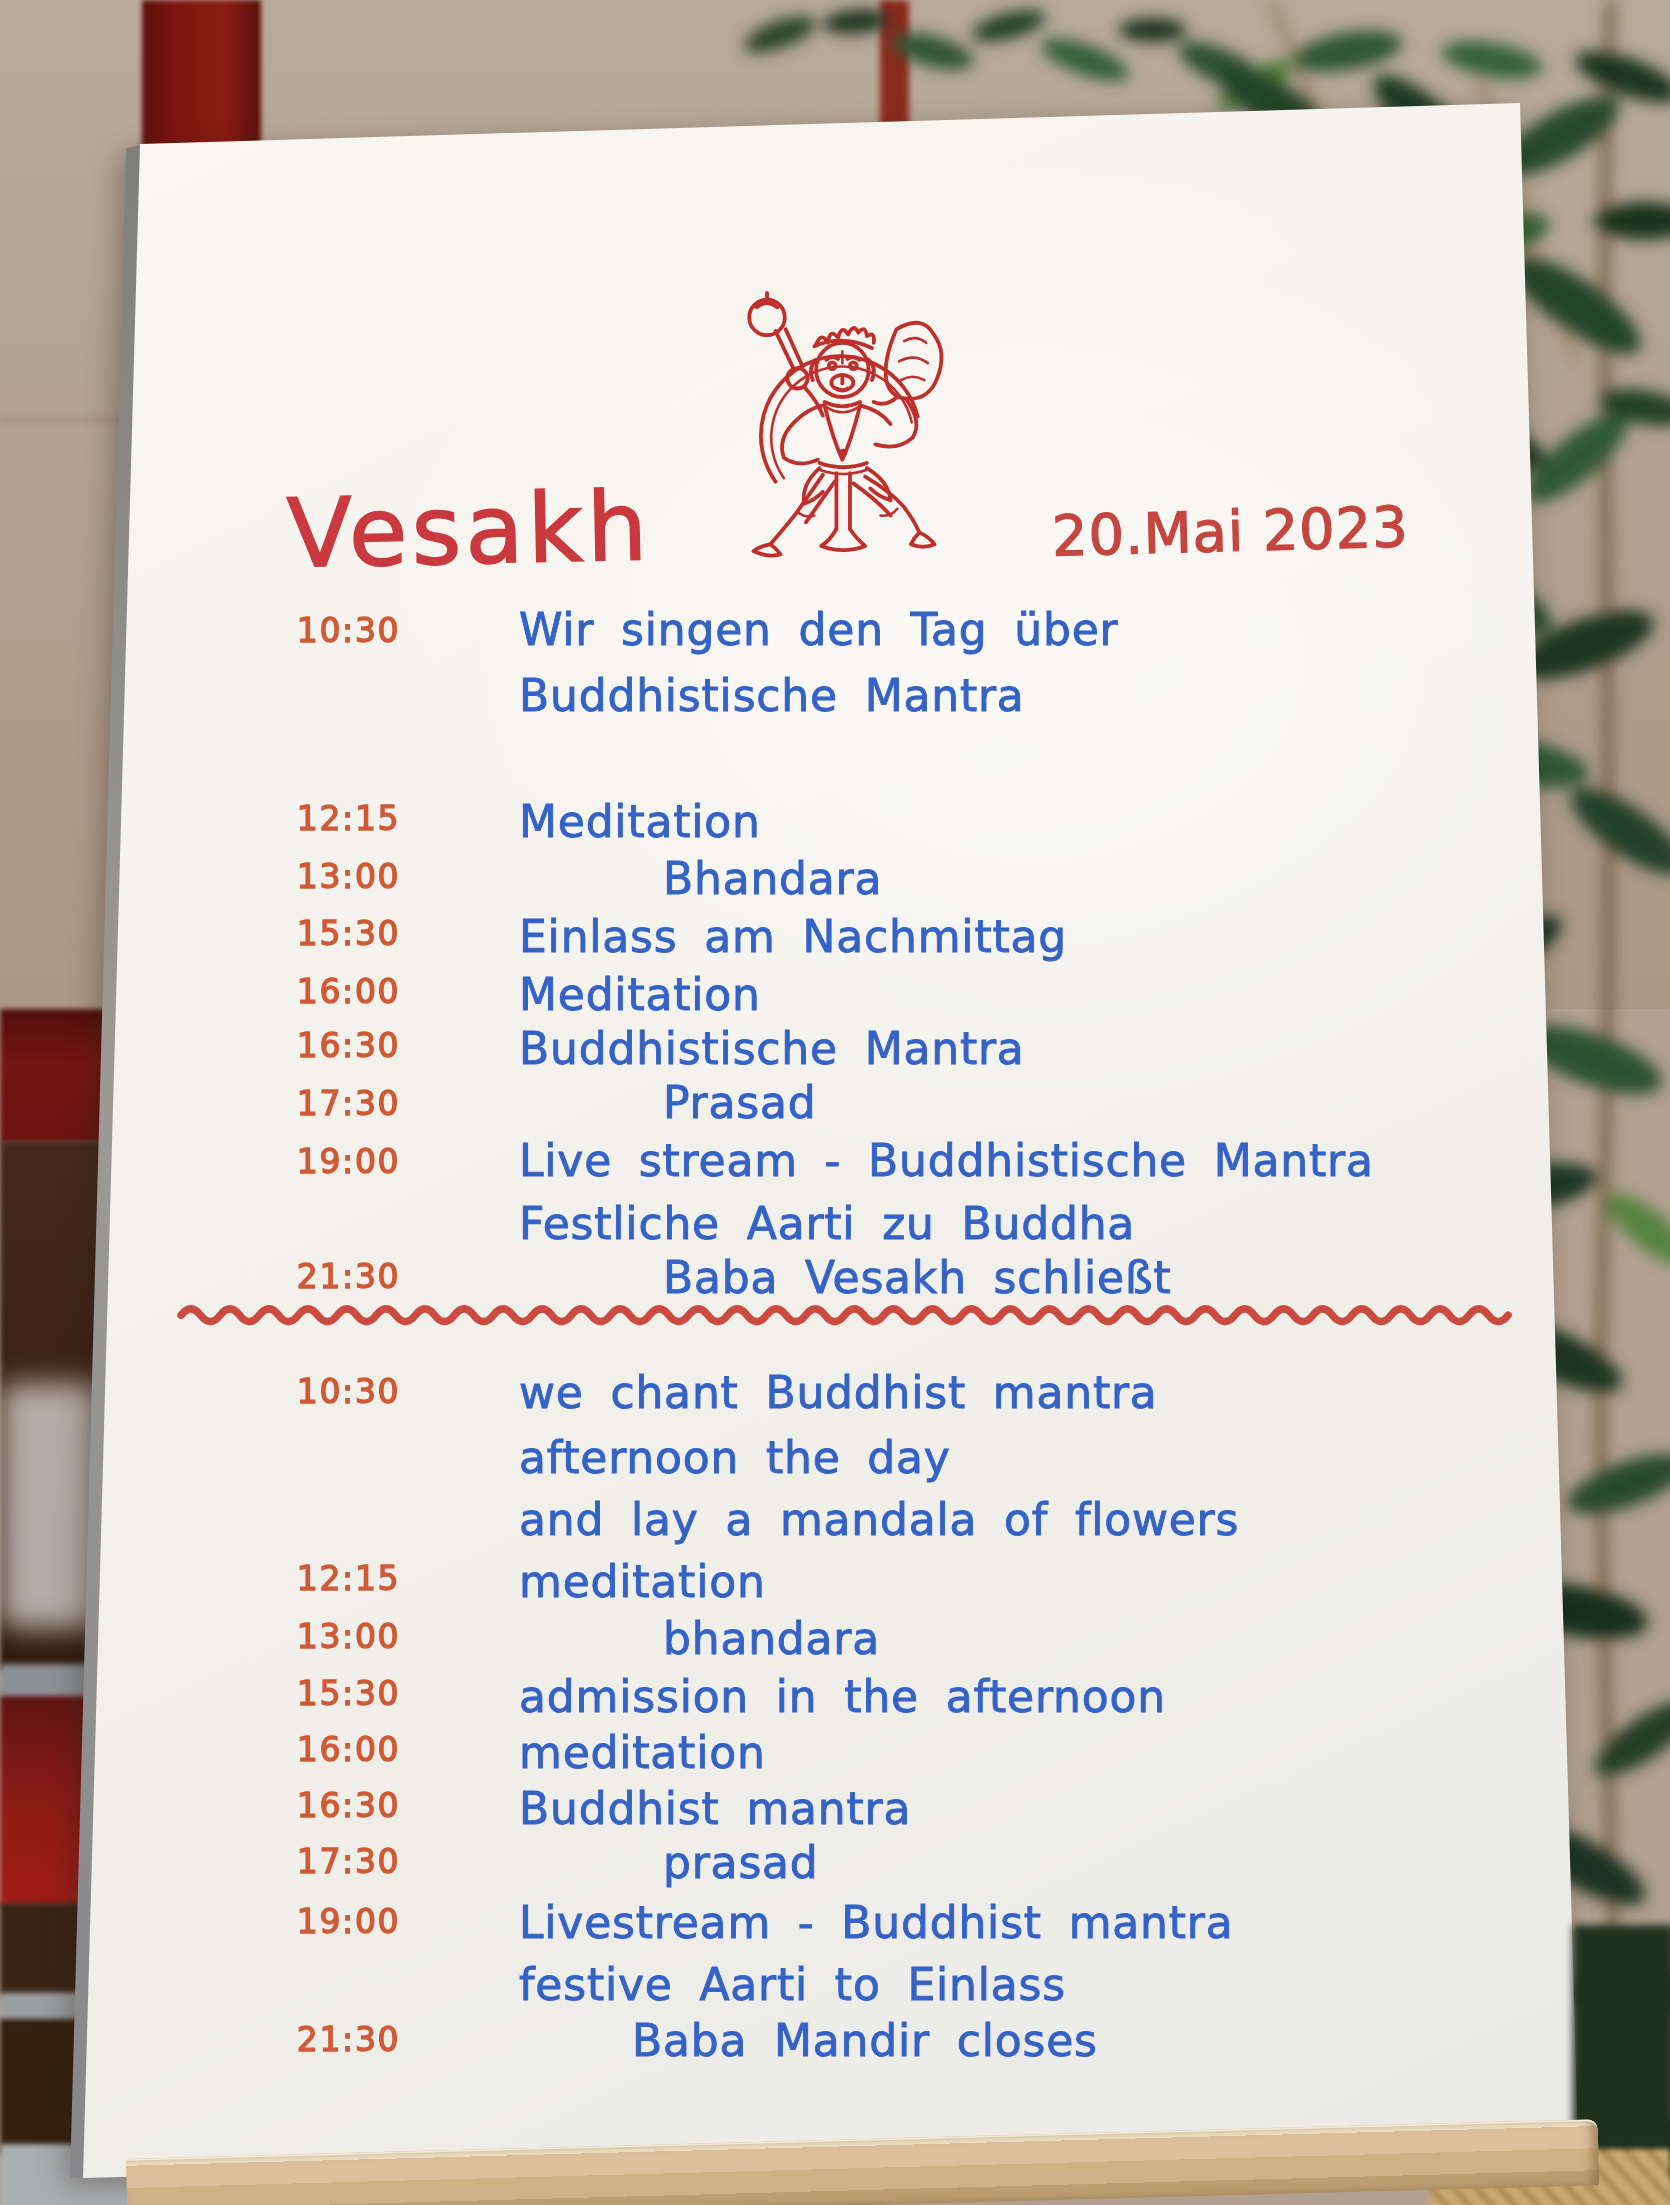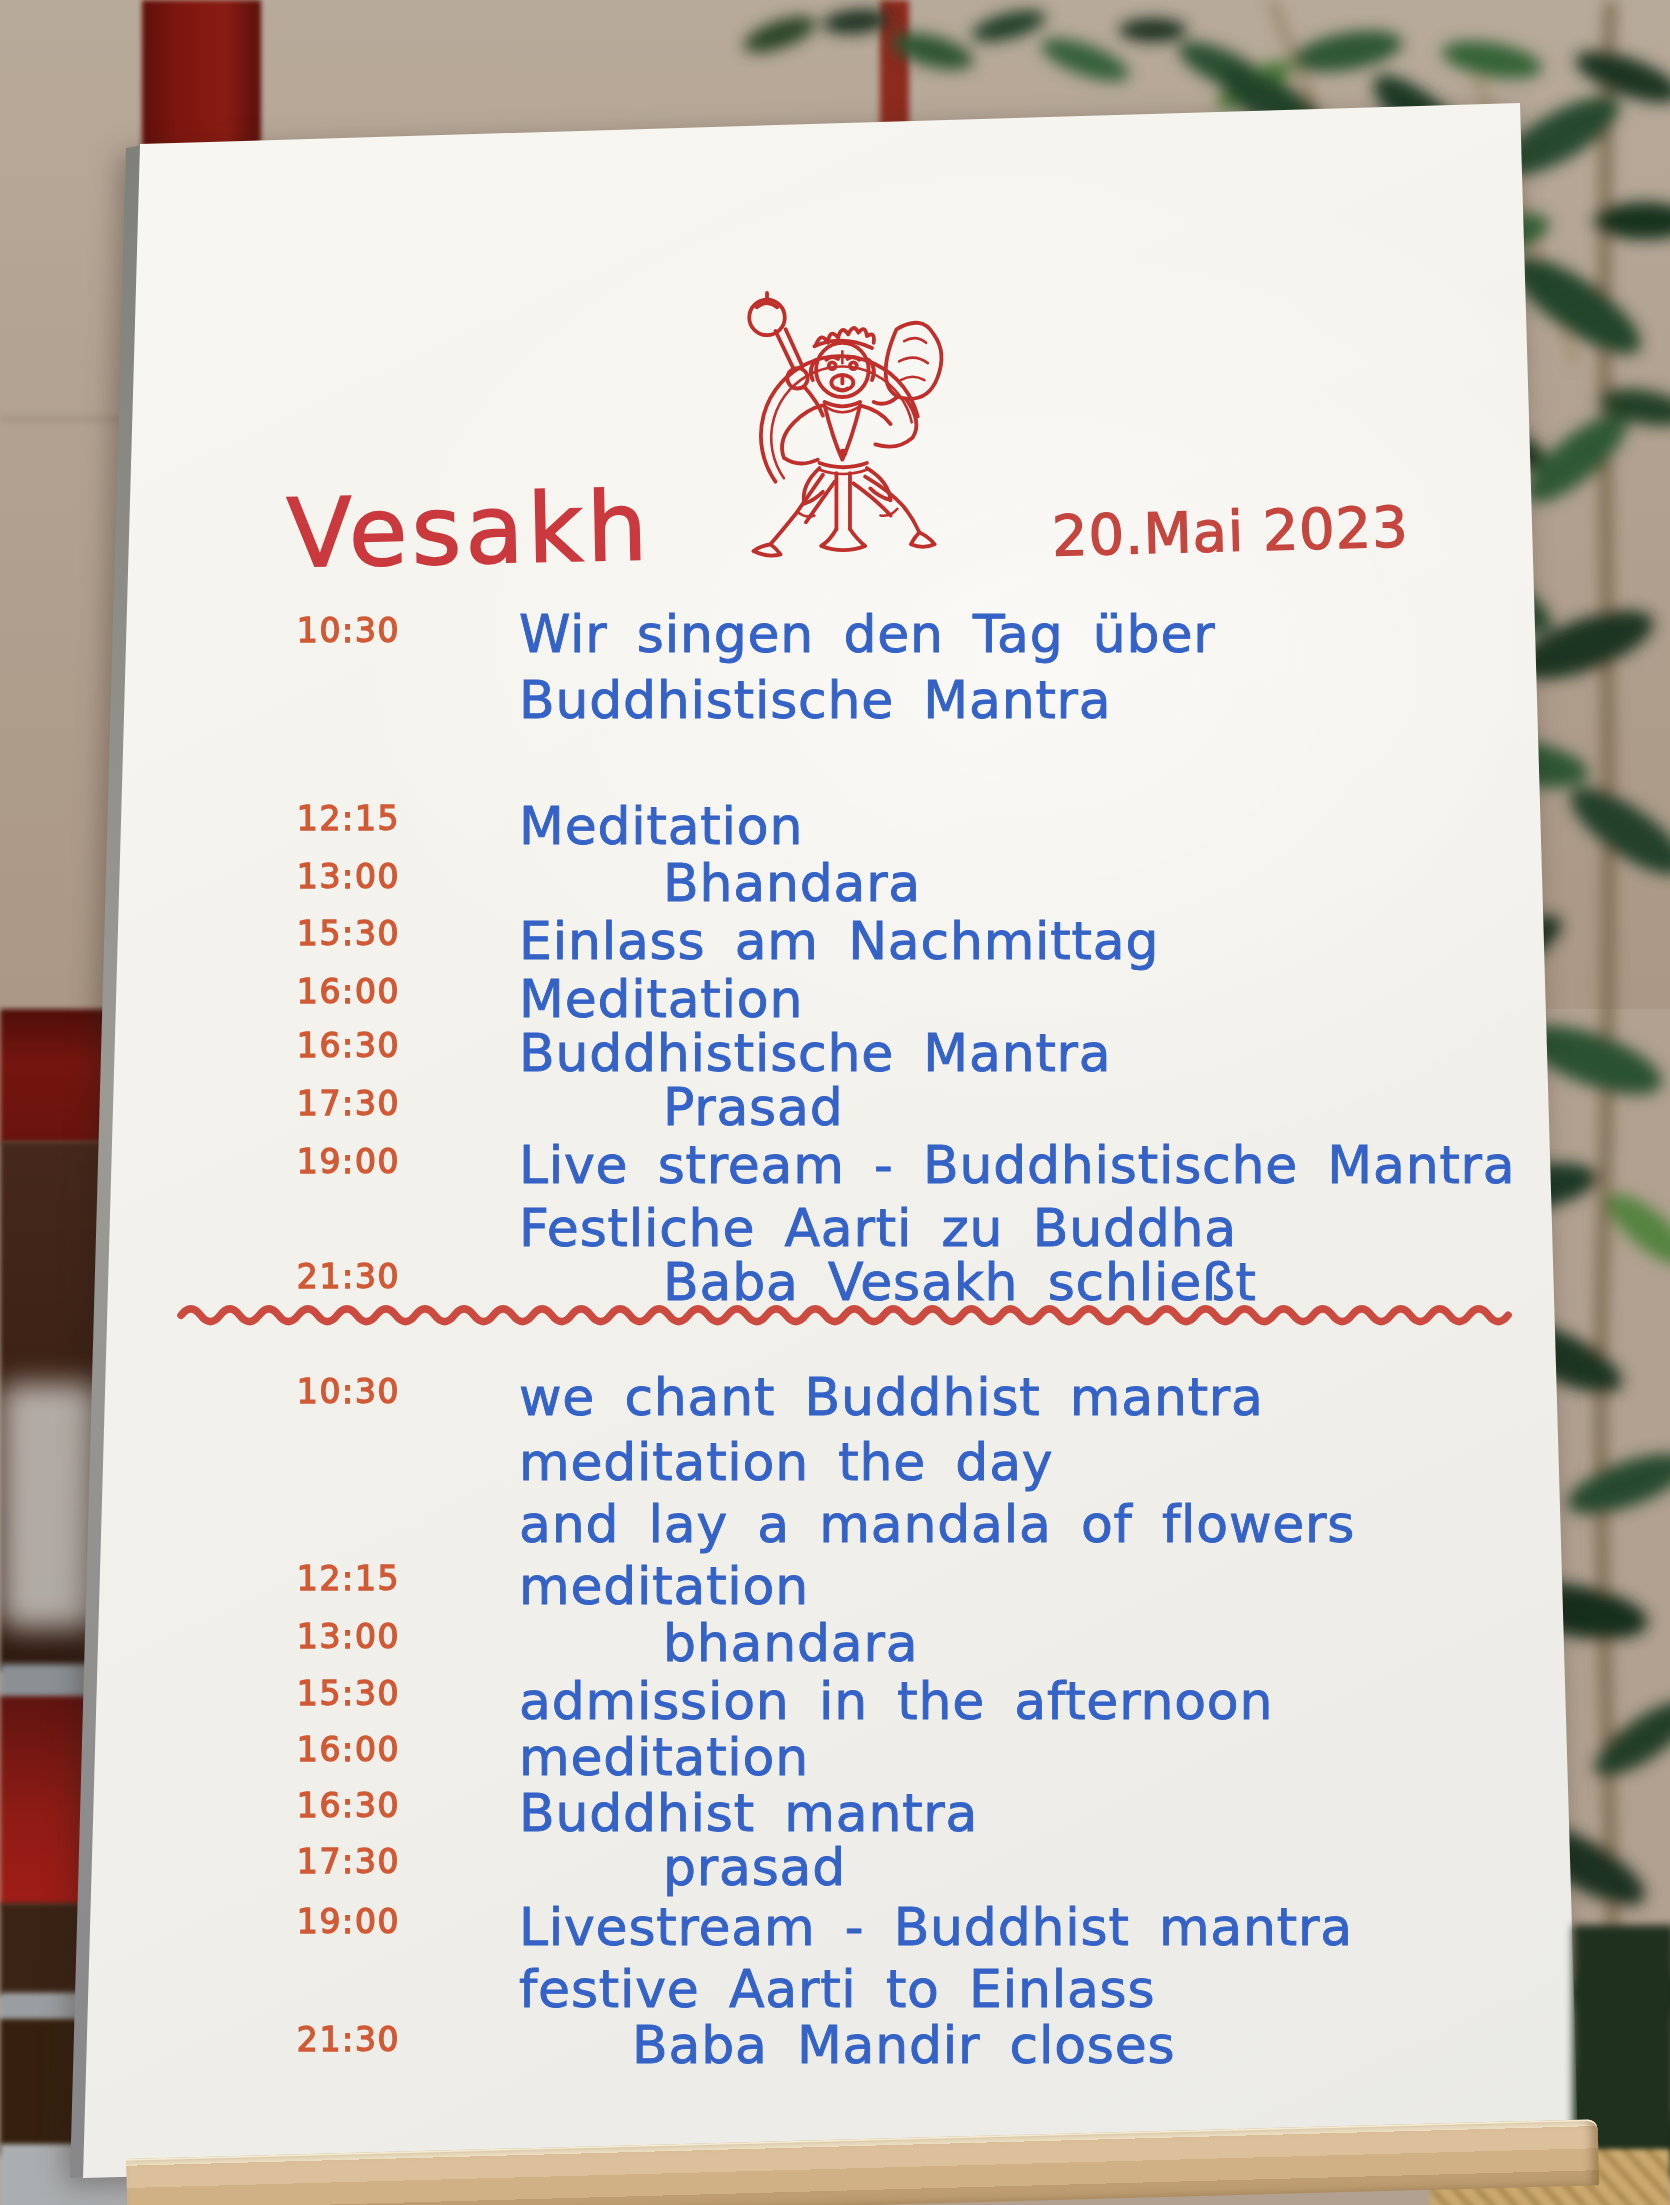--- a/index.html
+++ b/index.html
@@ -43,21 +43,21 @@
     background:radial-gradient(1018px 763px at 62% 30%,rgba(255,255,255,.55),rgba(255,255,255,0) 70%);}
 
   
   .txt{position:absolute;white-space:nowrap;z-index:3;}
   .title{left:287px;top:475px;font-size:95px;letter-spacing:4.2px;color:var(--red);
          -webkit-text-stroke:1.7px var(--red);transform:rotate(-1.2deg);}
   .date{left:1052px;top:499px;font-size:56px;letter-spacing:0.8px;color:var(--red2);
         -webkit-text-stroke:1.3px var(--red2);transform:rotate(-1.5deg);}
   .tm{left:270px;width:157px;text-align:center;font-size:33px;color:var(--orange);
       -webkit-text-stroke:1.4px var(--orange);letter-spacing:1.7px;}
-  .l{left:519px;font-size:52px;color:var(--blue);-webkit-text-stroke:0.9px var(--blue);
+  .l{left:519px;font-size:44px;color:var(--blue);-webkit-text-stroke:0.9px var(--blue);
      letter-spacing:0.8px;word-spacing:12px;}
   .ind{left:663px;}
   .ind2{left:632px;}
   .wavy{position:absolute;left:176px;top:1293px;z-index:3;}
 
   .hanuman{position:absolute;left:723px;top:278px;z-index:3;}
 
   
   .curtain{left:1573px;top:1925px;width:102px;height:254px;background:#20301f;filter:blur(4.2px);}
   .wicker{left:1430px;top:2149px;width:240px;height:59px;
@@ -212,21 +212,21 @@
   <div class="txt l" style="top:1198px">Festliche Aarti zu Buddha</div>
   <div class="txt tm" style="top:1257px">21:30</div>
   <div class="txt l ind" style="top:1252px">Baba Vesakh schließt</div>
 
   <svg class="wavy" width="1349" height="36" viewBox="0 0 1590 42">
     <path id="wavy-path" d="M6 26 q11.5 -15 23 0 q11.5 15 23 0 q11.5 -15 23 0 q11.5 15 23 0 q11.5 -15 23 0 q11.5 15 23 0 q11.5 -15 23 0 q11.5 15 23 0 q11.5 -15 23 0 q11.5 15 23 0 q11.5 -15 23 0 q11.5 15 23 0 q11.5 -15 23 0 q11.5 15 23 0 q11.5 -15 23 0 q11.5 15 23 0 q11.5 -15 23 0 q11.5 15 23 0 q11.5 -15 23 0 q11.5 15 23 0 q11.5 -15 23 0 q11.5 15 23 0 q11.5 -15 23 0 q11.5 15 23 0 q11.5 -15 23 0 q11.5 15 23 0 q11.5 -15 23 0 q11.5 15 23 0 q11.5 -15 23 0 q11.5 15 23 0 q11.5 -15 23 0 q11.5 15 23 0 q11.5 -15 23 0 q11.5 15 23 0 q11.5 -15 23 0 q11.5 15 23 0 q11.5 -15 23 0 q11.5 15 23 0 q11.5 -15 23 0 q11.5 15 23 0 q11.5 -15 23 0 q11.5 15 23 0 q11.5 -15 23 0 q11.5 15 23 0 q11.5 -15 23 0 q11.5 15 23 0 q11.5 -15 23 0 q11.5 15 23 0 q11.5 -15 23 0 q11.5 15 23 0 q11.5 -15 23 0 q11.5 15 23 0 q11.5 -15 23 0 q11.5 15 23 0 q11.5 -15 23 0 q11.5 15 23 0 q11.5 -15 23 0 q11.5 15 23 0 q11.5 -15 23 0 q11.5 15 23 0 q11.5 -15 23 0 q11.5 15 23 0 q11.5 -15 23 0 q11.5 15 23 0 q11.5 -15 23 0 q11.5 15 23 0 q11.5 -15 23 0 q11.5 15 23 0" fill="none" stroke-width="9" stroke-linecap="round" stroke="#cc4b41"></path>
   </svg>
 
   <div class="txt tm" style="top:1372px">10:30</div>
   <div class="txt l" style="top:1367px">we chant  Buddhist mantra</div>
-  <div class="txt l" style="top:1432px">meditation  the day</div>
+  <div class="txt l" style="top:1432px">afternoon  the day</div>
   <div class="txt l" style="top:1494px">and lay  a mandala  of flowers</div>
   <div class="txt tm" style="top:1559px">12:15</div>
   <div class="txt l" style="top:1556px">meditation</div>
   <div class="txt tm" style="top:1617px">13:00</div>
   <div class="txt l ind" style="top:1613px">bhandara</div>
   <div class="txt tm" style="top:1674px">15:30</div>
   <div class="txt l" style="top:1671px">admission  in the  afternoon</div>
   <div class="txt tm" style="top:1730px">16:00</div>
   <div class="txt l" style="top:1727px">meditation</div>
   <div class="txt tm" style="top:1786px">16:30</div>

